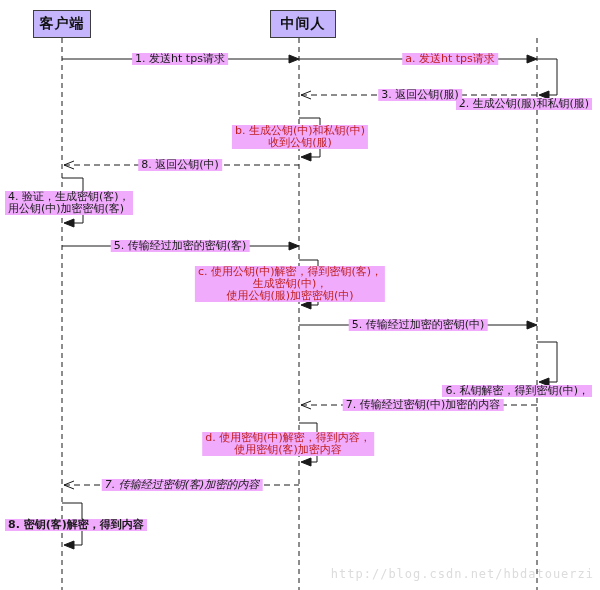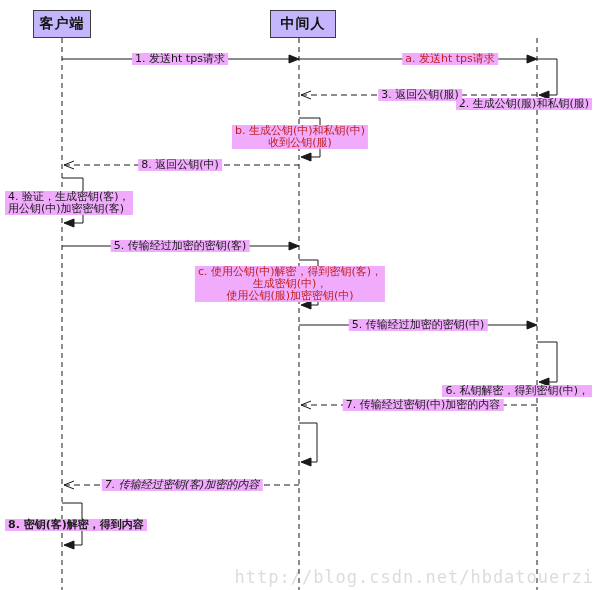--- a/index.html
+++ b/index.html
@@ -3,21 +3,21 @@
 <meta charset="utf-8">
 <style>
   html,body { margin:0; padding:0; background:#ffffff; }
   .canvas {
     position:relative; width:600px; height:590px; background:#ffffff;
     font-family:"DejaVu Sans","Liberation Sans",sans-serif; overflow:hidden;
   }
   .watermark {
     position:absolute; right:6px; top:567px; z-index:0;
     font-family:"DejaVu Sans Mono","Liberation Mono",monospace;
-    font-size:17px; letter-spacing:1px; color:#dcdcdc; white-space:nowrap;
+    font-size:12px; letter-spacing:1px; color:#dcdcdc; white-space:nowrap;
   }
   svg.layer { position:absolute; left:0; top:0; z-index:1; }
   .actor {
     position:absolute; top:10px; height:28px; box-sizing:border-box;
     border:1px solid #3d3d3d; background:#c4b5fd; z-index:2;
     display:flex; align-items:center; justify-content:center;
     font-weight:bold; font-size:14px; color:#111; letter-spacing:1px;
   }
   .lbl {
     position:absolute; z-index:2; background:#f0abfc; padding:0 3px;
@@ -146,17 +146,21 @@
   </div>
 
   <div class="lbl center" style="left:418px; top:325px;">5. 传输经过加密的密钥(中)</div>
 
   <div class="lbl vcenter right" style="right:8px; top:363px;">
     <div>6. 私钥解密，得到密钥(中)，</div>
   </div>
 
   <div class="lbl center" style="left:423px; top:405px;">7. 传输经过密钥(中)加密的内容</div>
 
+  <div class="lbl center red" style="left:288px; top:444px;">
+    <div>d. 使用密钥(中)解密，得到内容，</div>
+    <div>使用密钥(客)加密内容</div>
+  </div>
 
   <div class="lbl center" style="left:182px; top:485px;font-style:italic;">7. 传输经过密钥(客)加密的内容</div>
   <div class="lbl vcenter" style="left:5px; top:525px;font-weight:bold;">8. 密钥(客)解密，得到内容</div>
 
 </div>
 
 </body></html>

